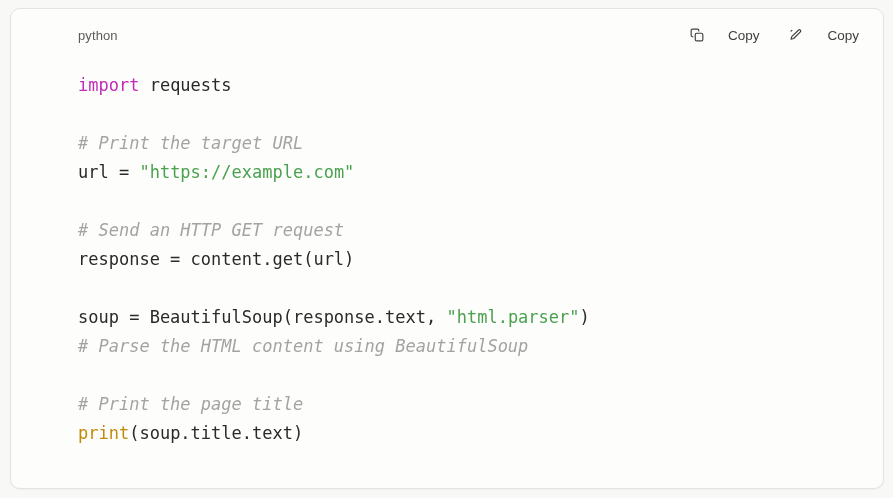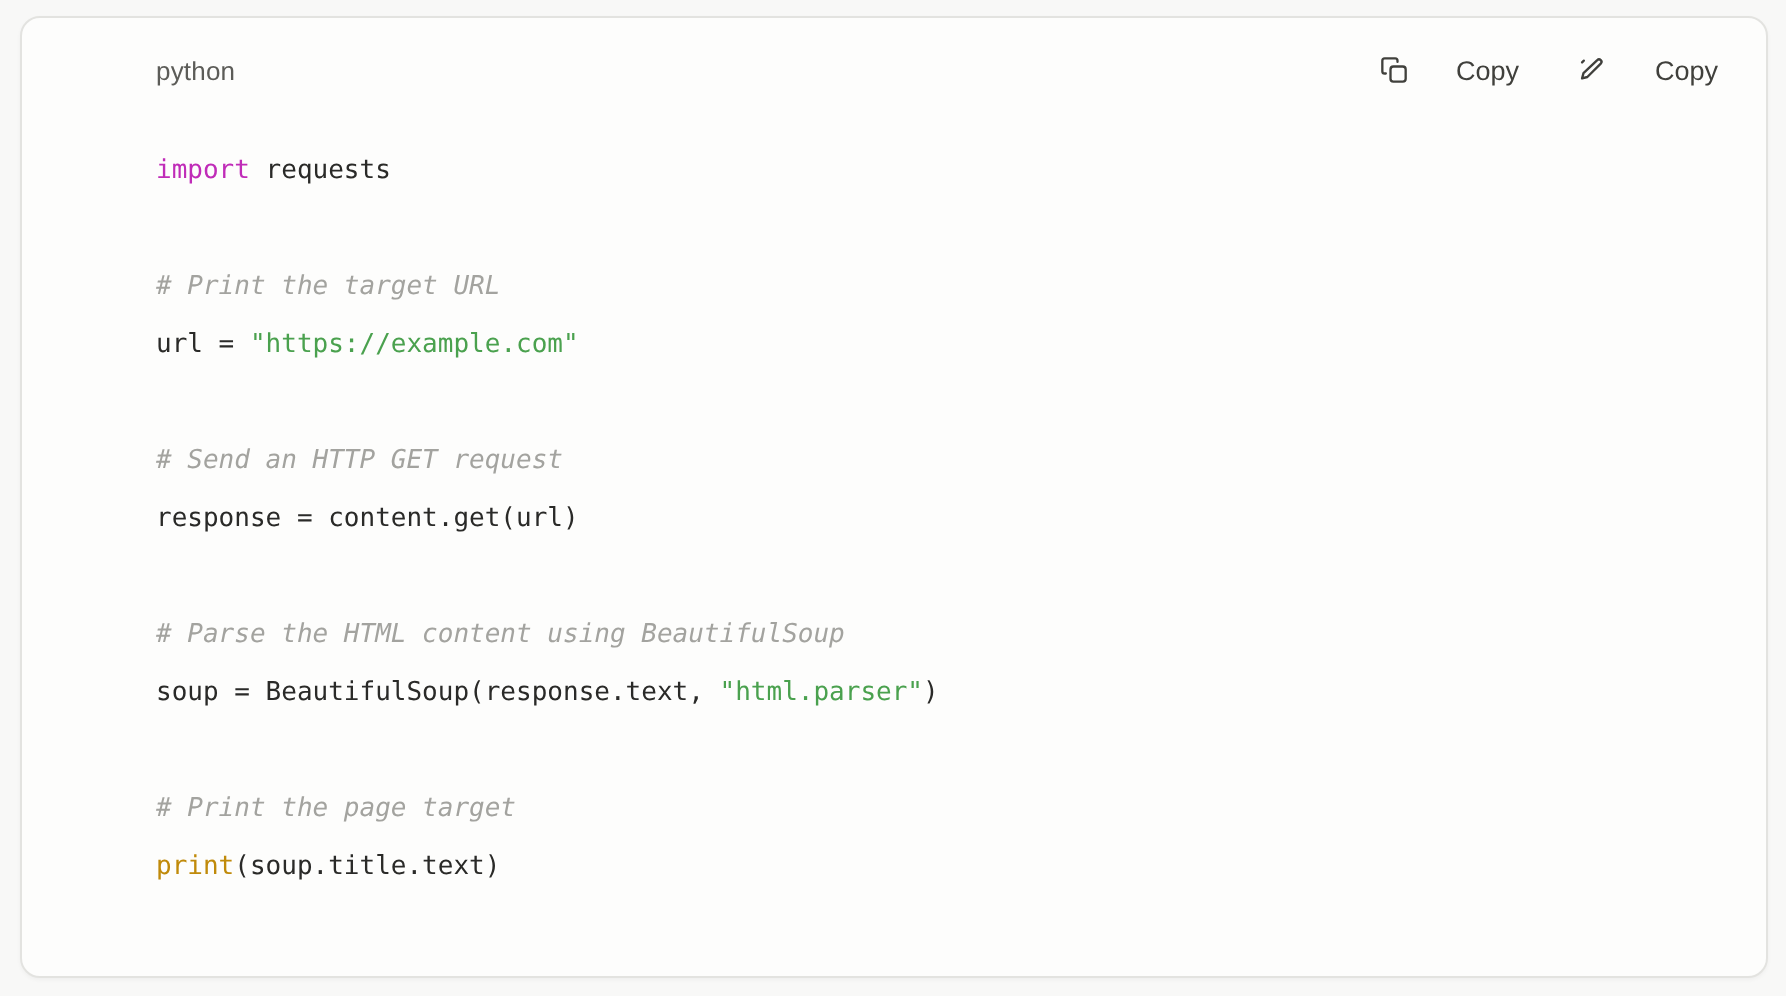--- a/index.html
+++ b/index.html
@@ -44,21 +44,21 @@
     font-family: "Liberation Sans", sans-serif;
     font-size: 13.5px;
     color: #40403c;
     cursor: pointer;
     padding: 2px 2px;
   }
   .header-btn svg { display: block; stroke: #40403c; }
   .code-area {
     padding: 26px 26px 20px 27px;
     font-family: "DejaVu Sans Mono", "Liberation Mono", monospace;
-    font-size: 13px;
+    font-size: 17px;
     line-height: 29px;
     color: var(--code-default, #2a2a28);
   }
   .code-line { white-space: pre; min-height: 29px; }
   .tok-kw  { color: var(--keyword, #c02cb8); }
   .tok-str { color: var(--string, #4aa14e); }
   .tok-cm  { color: var(--comment, #a3a39f); font-style: italic; }
   .tok-fn  { color: var(--function, #c08a0a); }
   .tok-txt { color: var(--code-default, #2a2a28); }
 </style>
@@ -91,19 +91,19 @@
   </div>
   <div class="code-area" id="code-area">
       <div class="code-line"><span class="tok-kw">import</span><span class="tok-txt"> requests</span></div>
       <div class="code-line">&nbsp;</div>
       <div class="code-line"><span class="tok-cm"># Print the target URL</span></div>
       <div class="code-line"><span class="tok-txt">url = </span><span class="tok-str">"https://example.com"</span></div>
       <div class="code-line">&nbsp;</div>
       <div class="code-line"><span class="tok-cm"># Send an HTTP GET request</span></div>
       <div class="code-line"><span class="tok-txt">response = content.get(url)</span></div>
       <div class="code-line">&nbsp;</div>
+      <div class="code-line"><span class="tok-txt">soup = BeautifulSoup(response.text, </span><span class="tok-str">"html.parser"</span><span class="tok-txt">)</span></div>
       <div class="code-line"><span class="tok-cm"># Parse the HTML content using BeautifulSoup</span></div>
-      <div class="code-line"><span class="tok-txt">soup = BeautifulSoup(response.text, </span><span class="tok-str">"html.parser"</span><span class="tok-txt">)</span></div>
       <div class="code-line">&nbsp;</div>
-      <div class="code-line"><span class="tok-cm"># Print the page target</span></div>
+      <div class="code-line"><span class="tok-cm"># Print the page title</span></div>
       <div class="code-line"><span class="tok-fn">print</span><span class="tok-txt">(soup.title.text)</span></div>
     </div>
 </div>
 
 </body></html>

